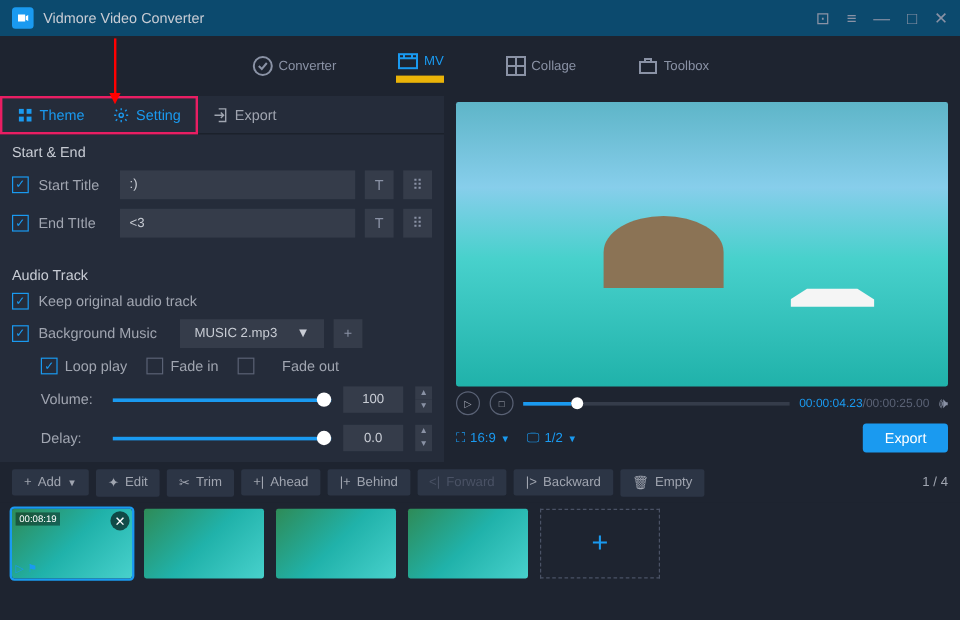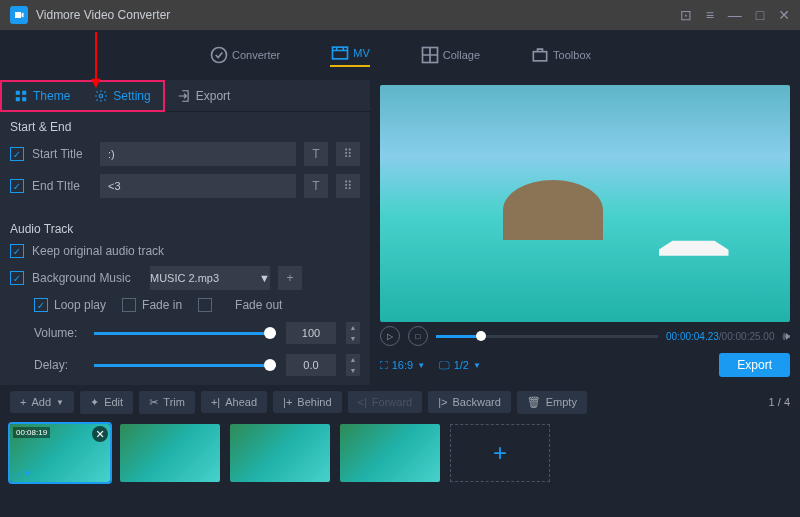--- a/index.html
+++ b/index.html
@@ -1,46 +1,46 @@
 <!DOCTYPE html>
 <html><head>
 <meta charset="utf-8">
 <style>
 * { margin: 0; padding: 0; box-sizing: border-box; font-family: -apple-system, Segoe UI, Arial, sans-serif; }
 body { background: #1e2430; width: 800px; height: 517px; overflow: hidden; color: #a0a5b0; font-size: 12px; }
-.titlebar { height: 30px; display: flex; align-items: center; padding: 0 10px; background: #404040; }
+.titlebar { height: 30px; display: flex; align-items: center; padding: 0 10px; background: #0c4a6e; }
 .logo { width: 18px; height: 18px; background: #1a9af0; border-radius: 3px; margin-right: 8px; display: flex; align-items: center; justify-content: center; }
 .logo svg { width: 12px; height: 12px; }
 .title { color: #c8ccd4; font-size: 12px; flex: 1; }
 .winbtns { display: flex; gap: 14px; align-items: center; color: #8a92a5; }
 .winbtn { cursor: pointer; font-size: 14px; }
 .mainnav { height: 50px; display: flex; justify-content: center; gap: 50px; align-items: center; }
 .navitem { display: flex; flex-direction: row; align-items: center; gap: 3px; color: #8a92a5; cursor: pointer; font-size: 11px; }
-.navitem.active { color: #1a9af0; border-bottom: 2px solid #eab308; padding-bottom: 2px; }
+.navitem.active { color: #1a9af0; border-bottom: 6px solid #eab308; padding-bottom: 2px; }
 .navitem svg { width: 20px; height: 20px; }
 .content { display: flex; height: 305px; }
 .leftpanel { width: 370px; background: #252c3a; display: flex; flex-direction: column; }
 .tabrow { display: flex; height: 32px; align-items: center; border-bottom: 1px solid #1a2028; }
 .tabhighlight { border: 2px solid #e91e63; display: flex; height: 32px; }
 .tab { display: flex; align-items: center; gap: 5px; padding: 0 12px; cursor: pointer; color: #1a9af0; font-size: 12px; }
 .tab svg { width: 14px; height: 14px; }
 .exporttab { display: flex; align-items: center; gap: 5px; padding: 0 12px; color: #a0a5b0; cursor: pointer; }
 .arrow { position: absolute; left: 88px; top: 32px; color: #ff0000; font-size: 24px; pointer-events: none; }
 .arrow::before { content: ''; position: absolute; left: 7px; top: 0; width: 2px; height: 50px; background: #ff0000; }
 .arrow::after { content: '▼'; position: absolute; left: 0; top: 42px; font-size: 16px; }
 .section { padding: 8px 10px; }
 .sechdr { color: #c8ccd4; font-size: 12px; margin-bottom: 8px; font-weight: 400; }
 .row { display: flex; align-items: center; gap: 8px; margin-bottom: 8px; }
 .chk { width: 14px; height: 14px; border: 1px solid #1a9af0; display: flex; align-items: center; justify-content: center; cursor: pointer; color: #1a9af0; font-size: 10px; }
 .chk.unchecked { border-color: #5a6275; }
 .lbl { width: 60px; color: #a0a5b0; }
 .textfield { flex: 1; background: #353c4a; border: none; height: 24px; padding: 0 8px; color: #c8ccd4; font-size: 11px; }
 .iconbtn { width: 24px; height: 24px; background: #353c4a; display: flex; align-items: center; justify-content: center; cursor: pointer; color: #8a92a5; }
 .subrow { display: flex; align-items: center; gap: 16px; margin-left: 24px; margin-bottom: 10px; }
-.dropdown { background: #353c4a; height: 24px; padding: 0 0; display: flex; align-items: center; justify-content: space-between; color: #c8ccd4; font-size: 11px; cursor: pointer; min-width: 120px; }
+.dropdown { background: #353c4a; height: 24px; padding: 0 12px; display: flex; align-items: center; justify-content: space-between; color: #c8ccd4; font-size: 11px; cursor: pointer; min-width: 120px; }
 .sliderrow { display: flex; align-items: center; gap: 10px; margin-left: 24px; margin-bottom: 10px; }
 .sliderlbl { width: 50px; }
 .slider { flex: 1; height: 3px; background: #1a9af0; position: relative; }
 .slider::after { content: ''; position: absolute; right: 0; top: -5px; width: 12px; height: 12px; background: #fff; border-radius: 50%; }
 .numfield { width: 50px; background: #353c4a; height: 22px; display: flex; align-items: center; justify-content: center; color: #c8ccd4; font-size: 11px; }
 .spinner { width: 14px; display: flex; flex-direction: column; }
 .spinbtn { height: 11px; background: #353c4a; display: flex; align-items: center; justify-content: center; font-size: 7px; cursor: pointer; color: #8a92a5; }
 .preview { flex: 1; display: flex; flex-direction: column; padding: 5px 10px; }
 .previewimg { flex: 1; background: linear-gradient(180deg, #5eb5c8 0%, #87ceeb 30%, #48d1cc 55%, #20b2aa 100%); position: relative; overflow: hidden; border-radius: 2px; }
 .previewimg::before { content: ''; position: absolute; left: 30%; top: 40%; width: 100px; height: 60px; background: #8b7355; border-radius: 60% 60% 0 0; }

